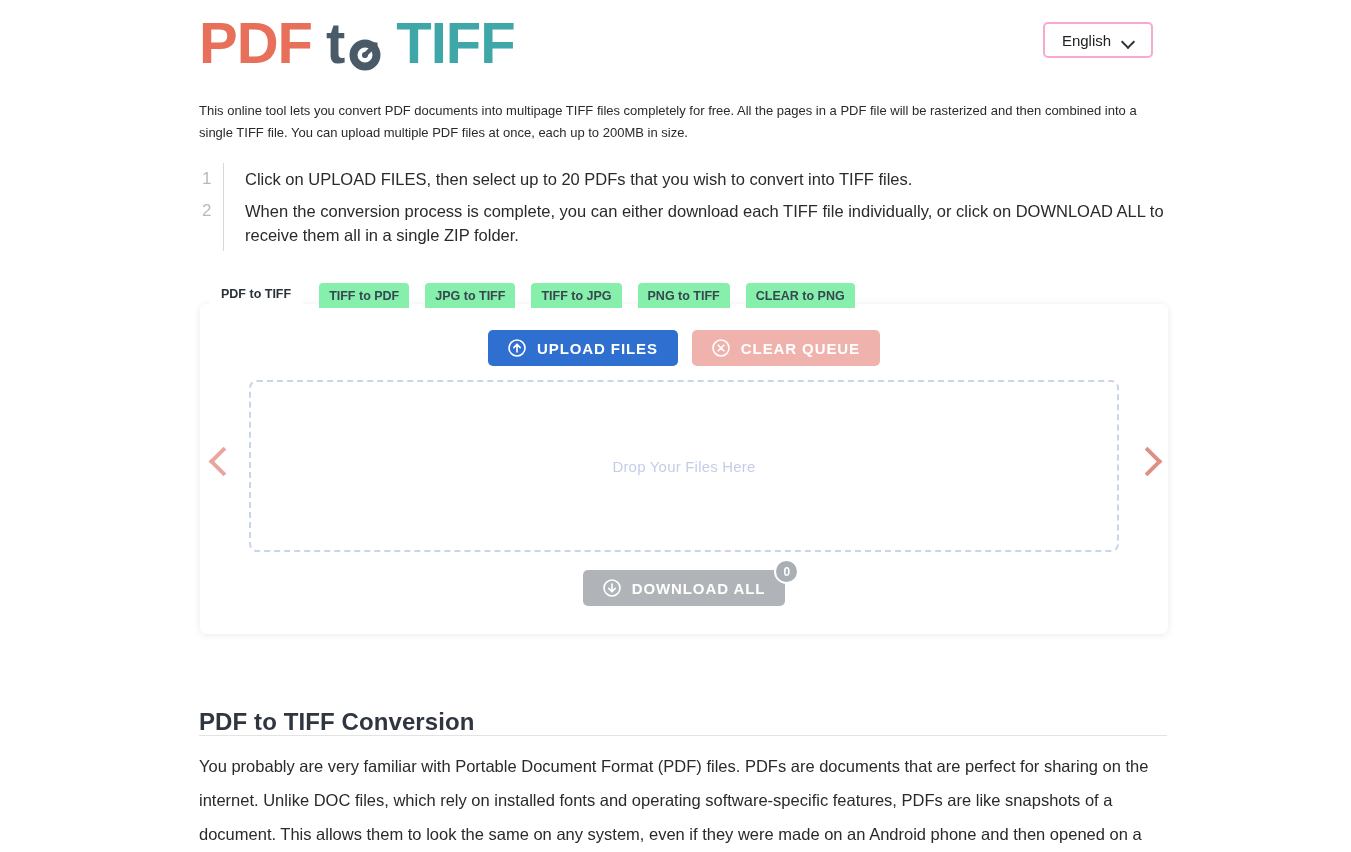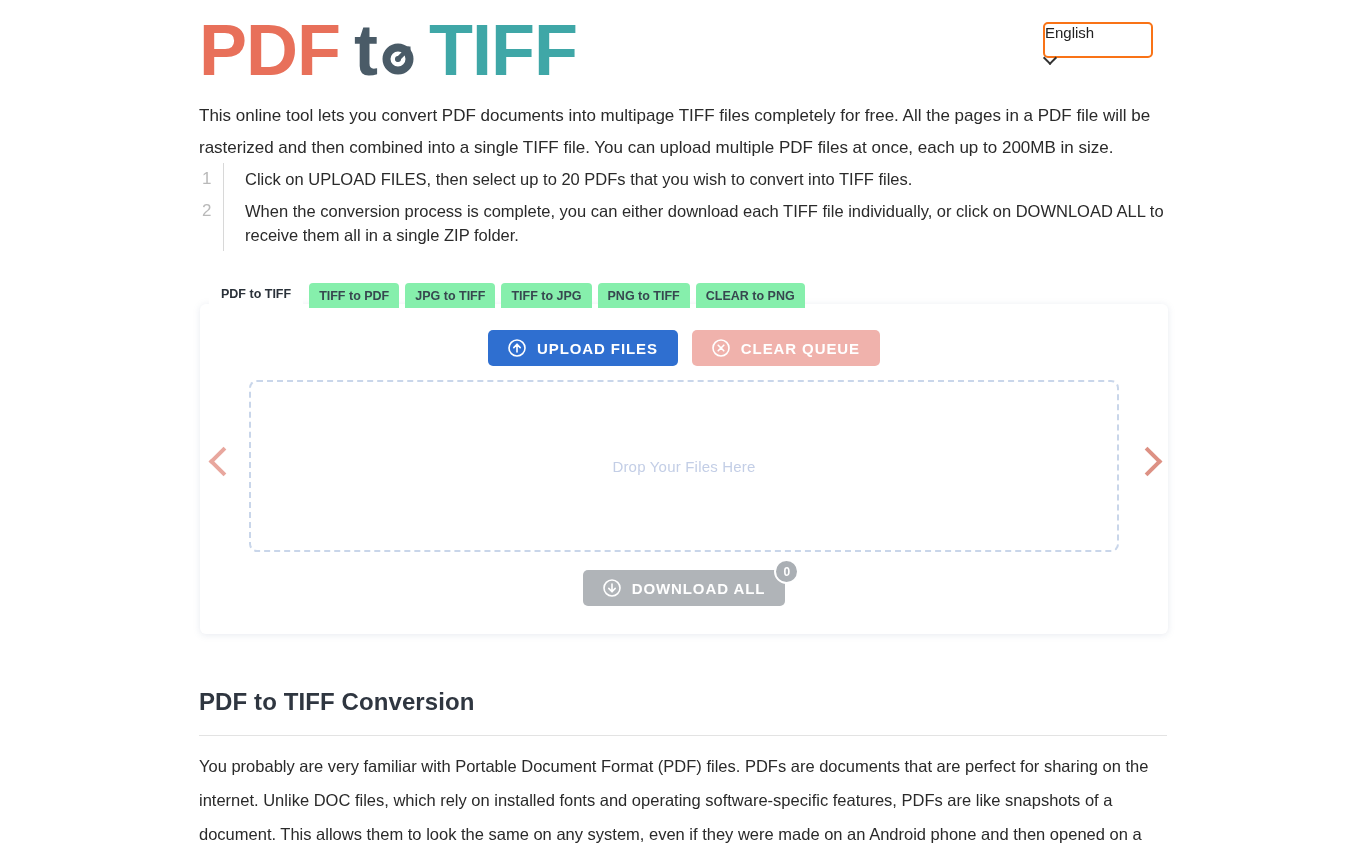--- a/index.html
+++ b/index.html
@@ -21,21 +21,22 @@
   .header {
     position: absolute;
     left: 0; top: 0;
     width: 1351px;
     height: 92px;
   }
   .logo {
     position: absolute;
     left: 199px; top: 14px;
     display: flex;
-    font-size: 72px;
+    align-items: center;
+    font-size: 58px;
     font-weight: bold;
     letter-spacing: -1px;
     line-height: 1;
     user-select: none;
   }
   .logo-pdf { color: #e8705a; }
   .logo-to  { color: #4a5b67; margin-left: 14px; letter-spacing: -2px; }
   .logo-icon {
     display: inline-block;
     width: 42px; height: 42px;
@@ -43,51 +44,51 @@
     position: relative;
     top: 5px;
   }
   .logo-tiff { color: #3fa7a7; margin-left: 8px; }
 
   .lang-select {
     position: absolute;
     right: 198px; top: 22px;
     width: 110px; height: 36px;
     background: #ffffff;
-    border: 2px solid #f97316;
+    border: 2px solid #f9a8d4;
     border-radius: 5px;
     display: flex;
+    align-items: center;
     justify-content: center;
     gap: 12px;
     font-size: 15px;
     color: #222;
     cursor: pointer;
-    flex-direction: column;
   }
   .chev-down {
     width: 11px; height: 7px;
     position: relative;
   }
   .chev-down::before {
     content: "";
     position: absolute;
     left: 0; top: 0;
     width: 8px; height: 8px;
     border-right: 2px solid #333;
     border-bottom: 2px solid #333;
     transform: rotate(45deg);
   }
 
   
   .intro {
     position: absolute;
     left: 199px; top: 100px;
     width: 968px;
-    font-size: 17px;
-    line-height: 32px;
+    font-size: 13px;
+    line-height: 22px;
     color: #2a2a2a;
   }
 
   .steps {
     position: absolute;
     left: 199px; top: 163px;
     width: 968px;
   }
   .step {
     display: flex;
@@ -119,21 +120,21 @@
     padding-top: 4px;
     padding-bottom: 4px;
   }
 
   
   .tabs {
     position: absolute;
     left: 209px; top: 280px;
     display: flex;
     align-items: flex-end;
-    gap: 6px;
+    gap: 16px;
     z-index: 3;
   }
   .tab {
     background: #86efac;
     color: #37474f;
     font-size: 12.5px;
     font-weight: bold;
     padding: 6px 10px 5px 10px;
     border-radius: 4px 4px 0 0;
     cursor: pointer;
@@ -253,21 +254,21 @@
     font-weight: bold;
     display: flex;
     align-items: center;
     justify-content: center;
     letter-spacing: 0;
   }
 
   
   .article-title {
     position: absolute;
-    left: 199px; top: 688px;
+    left: 199px; top: 708px;
     width: 968px;
     font-size: 24px;
     font-weight: bold;
     color: #2f3640;
     letter-spacing: 0.1px;
   }
   .article-rule {
     position: absolute;
     left: 199px; top: 735px;
     width: 968px;

